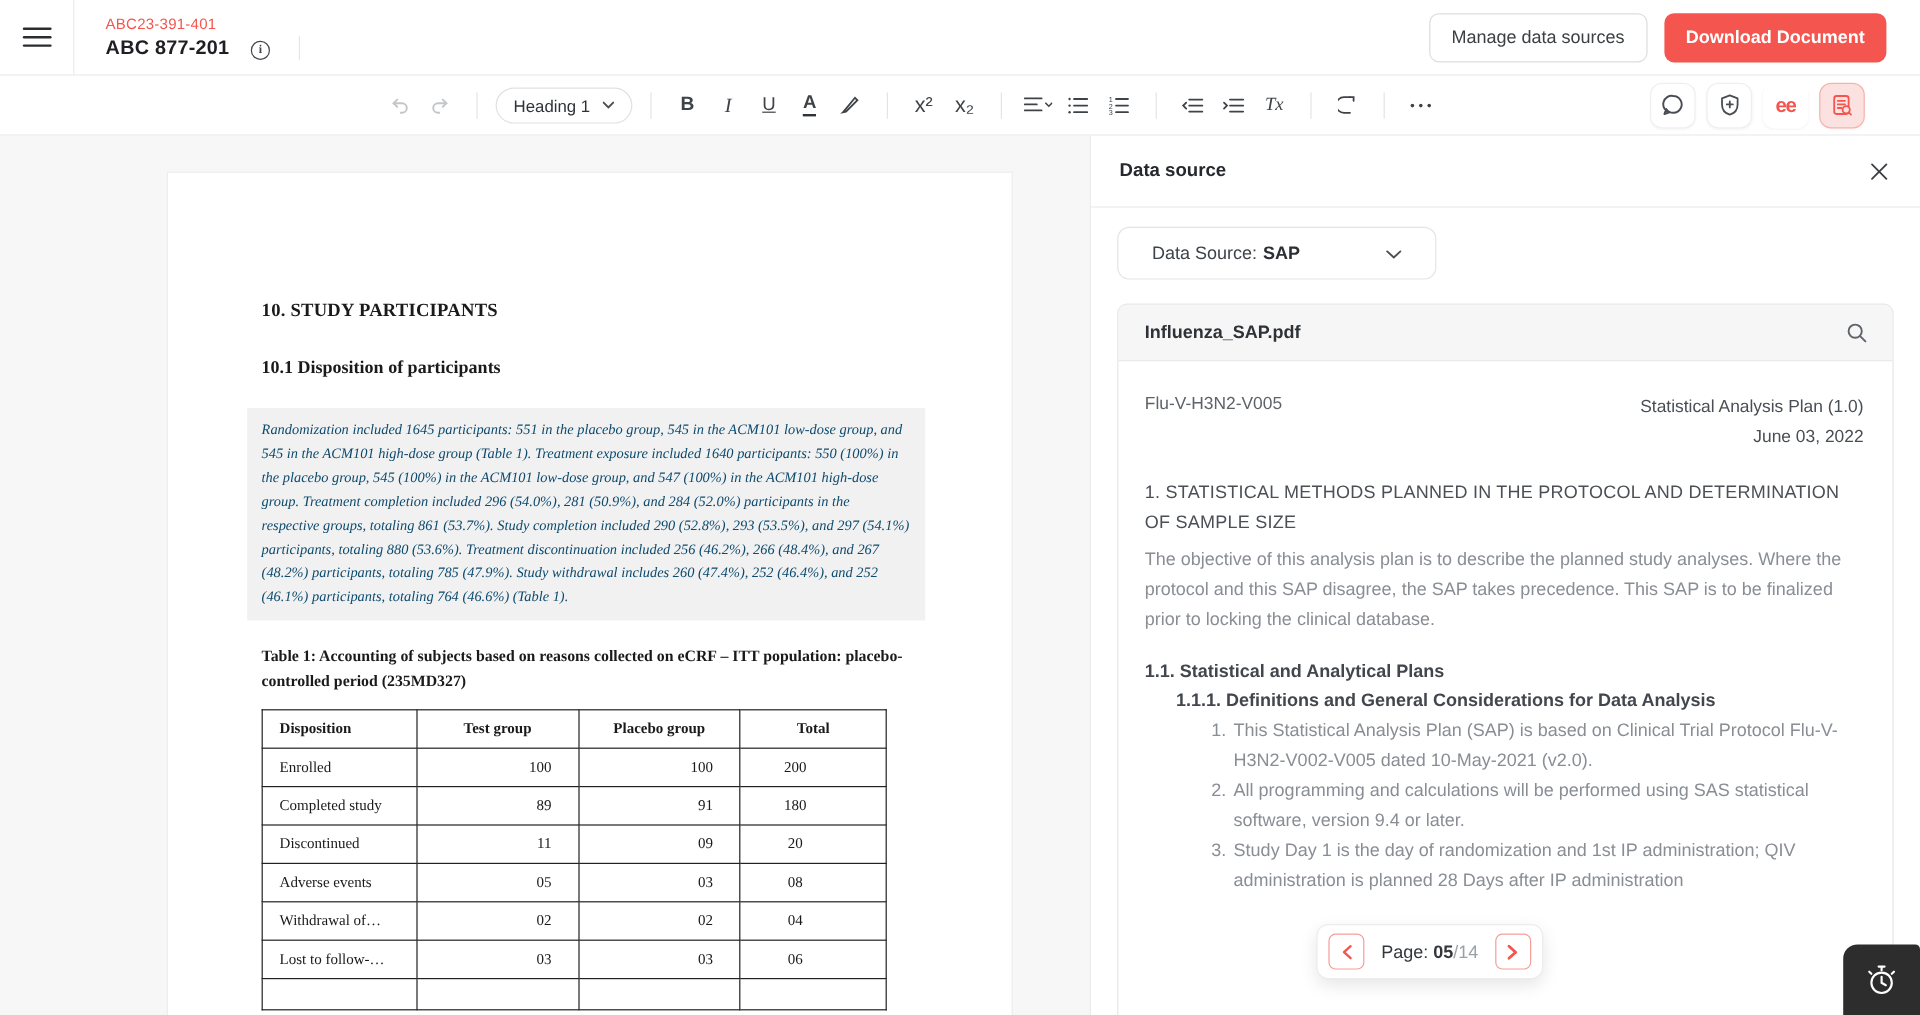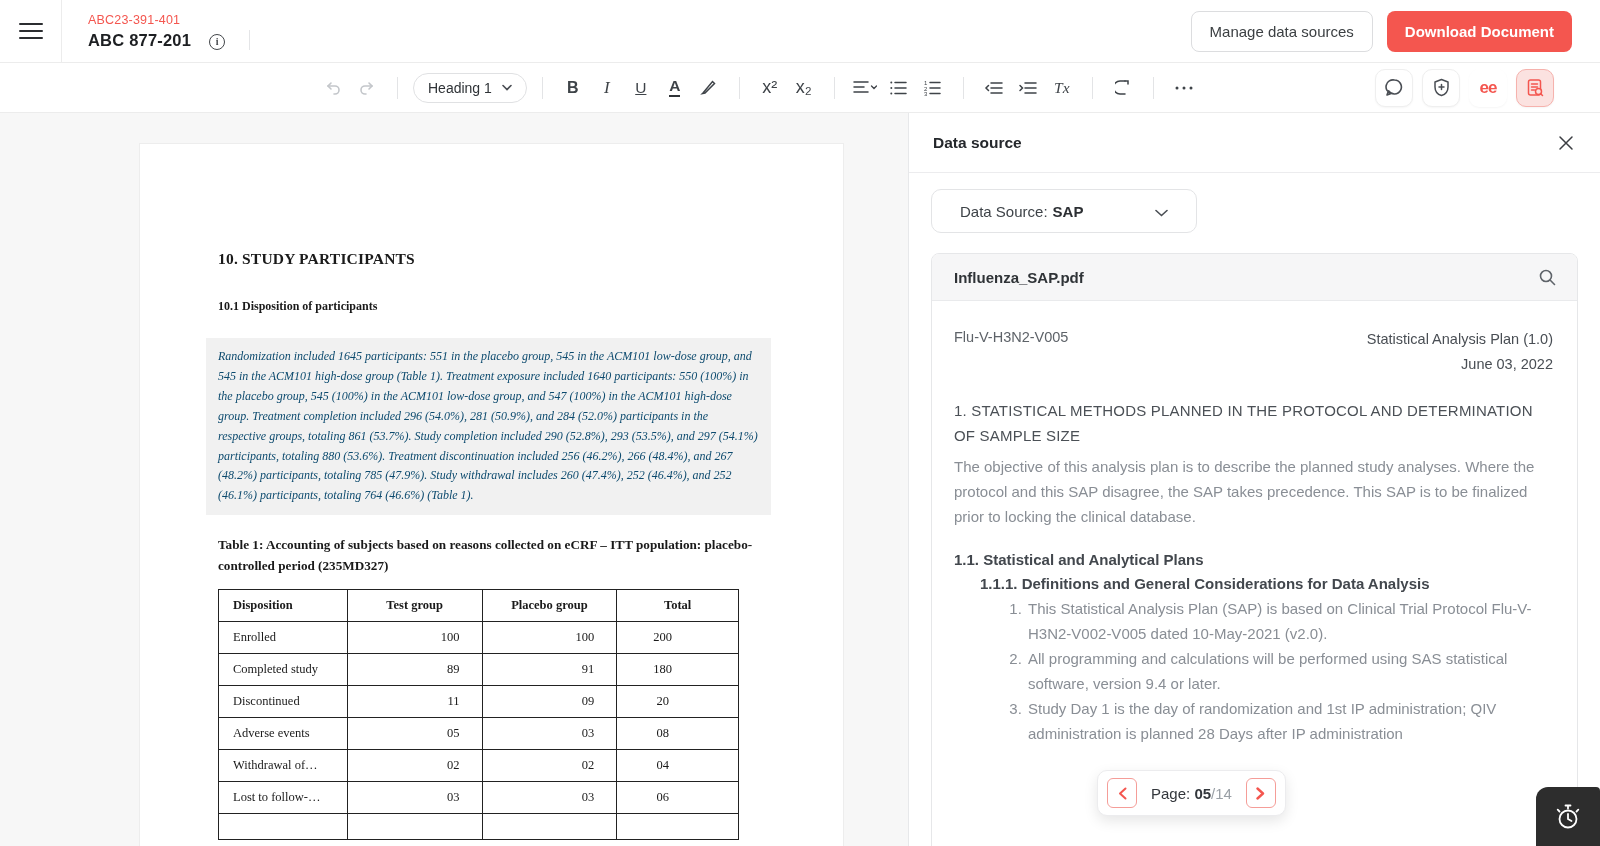--- a/index.html
+++ b/index.html
@@ -49,21 +49,21 @@
   .sq-btn.brand { color:#f4564f; font-weight:800; font-size:17px; letter-spacing:-1px; border:none;}
   .sq-btn.active { background:#fbe2e0; border:1px solid #f6b2ad; color:#f4564f; }
 
   
   .content { position:absolute; left:0; top:113px; width:1600px; height:733px; }
   .editor-area { position:absolute; left:0; top:0; width:908px; height:733px; background:#f7f7f7; }
   .page { position:absolute; left:140px; top:31px; width:703px; height:760px; background:#fff;
           box-shadow:0 0 0 1px rgba(0,0,0,.04); padding:106px 78px 0 78px;
           font-family:"Liberation Serif", serif; color:#1a1a1a;}
   .h1 { font-size:15.5px; font-weight:700; letter-spacing:.2px;}
-  .h2 { font-size:12px; font-weight:700; margin-top:31px;}
+  .h2 { font-size:15px; font-weight:700; margin-top:31px;}
   .hl-para { margin-top:24px; background:#f1f1f1; padding:9px 12px; margin-left:-12px; margin-right:-6px;
              font-size:12px; line-height:19.9px; color:#0c4a6e;font-style:italic; }
   .tbl-caption { margin-top:19px; font-size:13.2px; font-weight:700; line-height:21px; }
   table.doc-table { border-collapse:collapse; margin-top:13px; width:521px; font-size:12.5px; }
   table.doc-table th, table.doc-table td { border:1.2px solid #222; padding:8px 10px; font-weight:400;}
   table.doc-table th { font-weight:700; text-align:center; }
   table.doc-table th:first-child { text-align:left; padding-left:14px;}
   table.doc-table td:first-child { text-align:left; padding-left:14px; width:128px;}
   table.doc-table td:nth-child(2), table.doc-table td:nth-child(3) { text-align:right; padding-right:22px; width:134px;}
   table.doc-table td:nth-child(4) { text-align:center; width:121px; padding-right:40px;}

